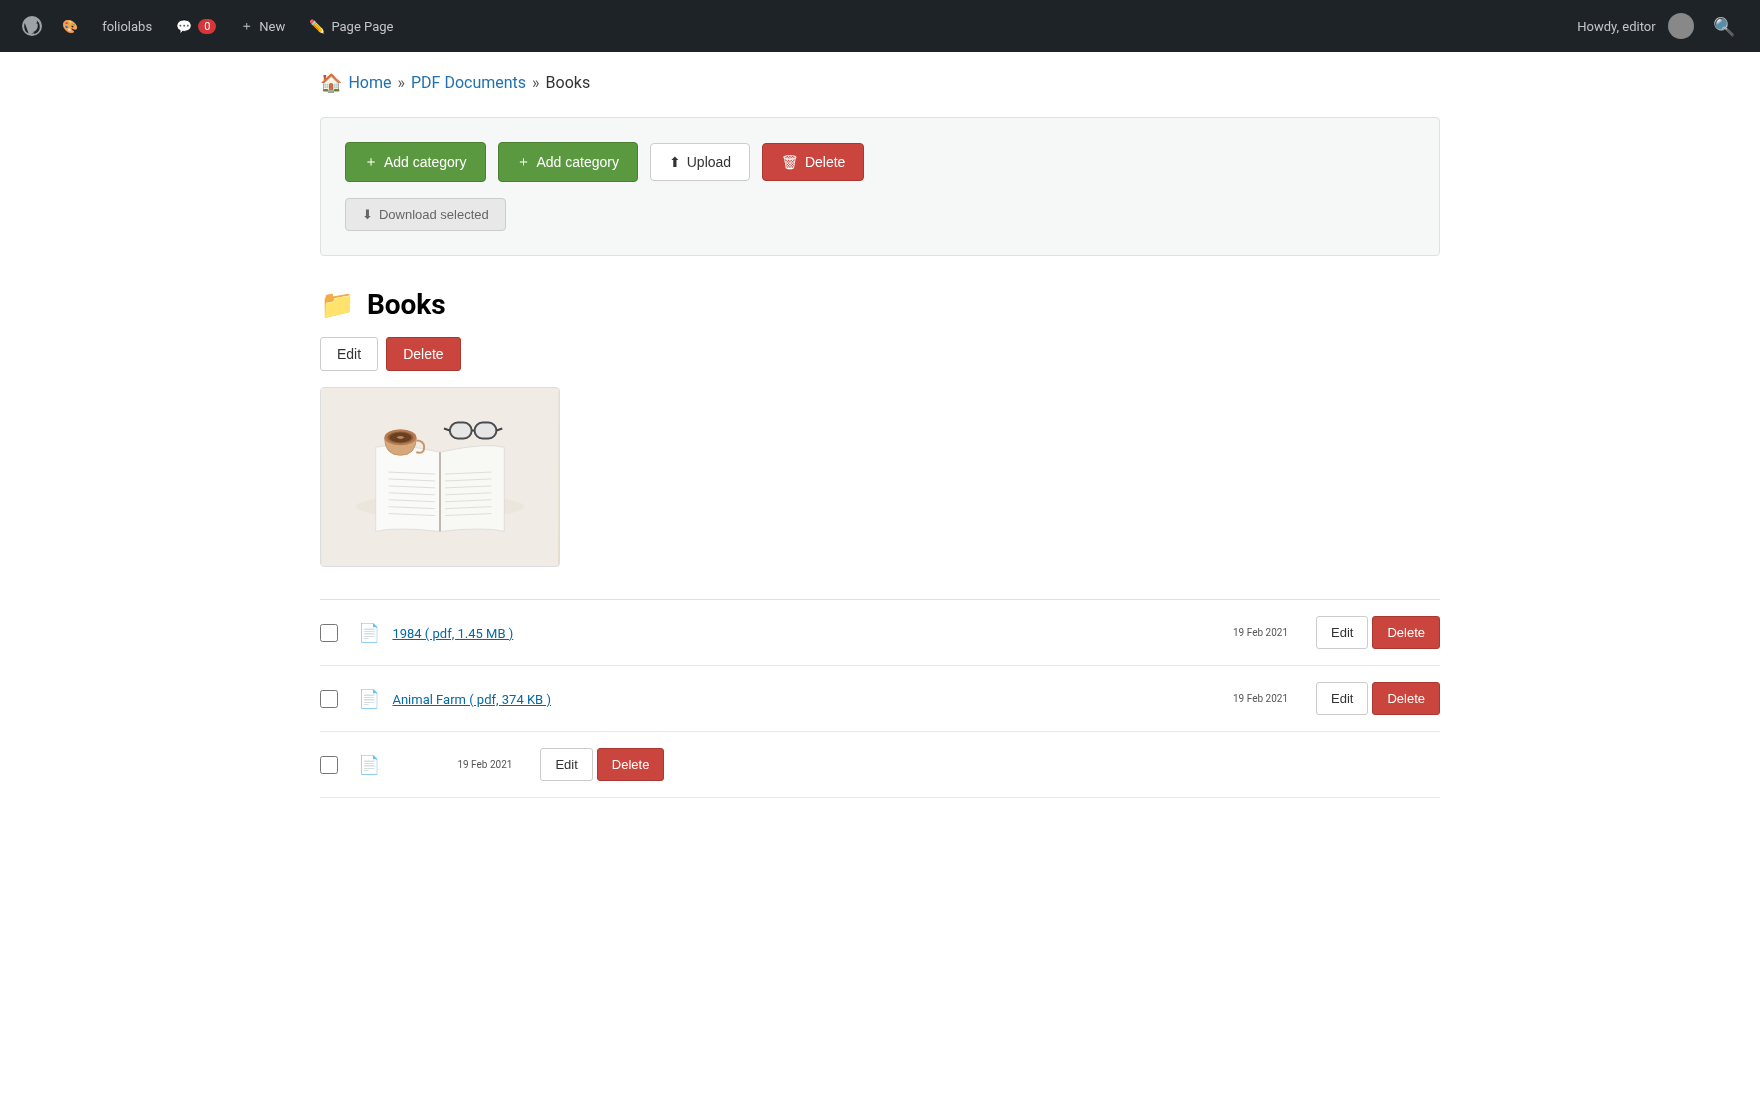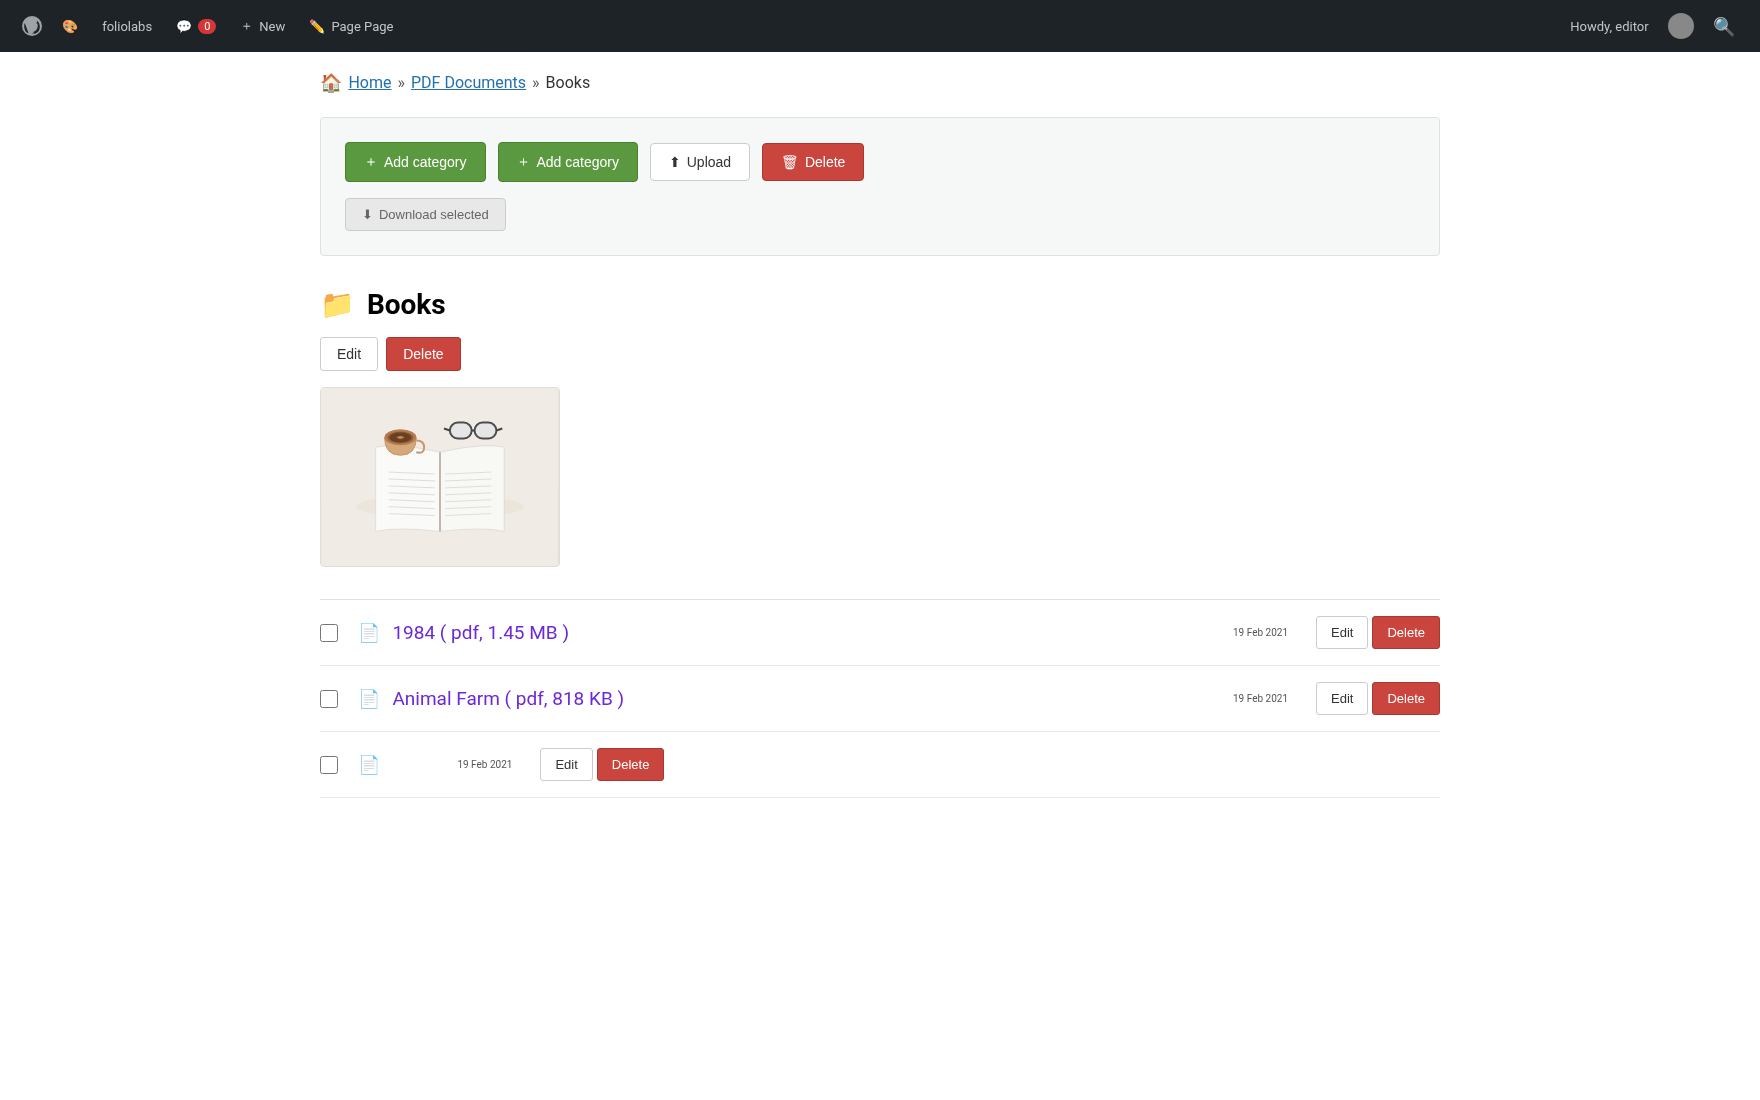--- a/index.html
+++ b/index.html
@@ -15,30 +15,30 @@
       padding: 0 16px;
       gap: 8px;
       position: relative;
     }
     .admin-bar-left { display: flex; align-items: center; gap: 4px; flex: 1; }
     .admin-bar-right { display: flex; align-items: center; gap: 12px; }
     .wp-logo { width: 32px; height: 32px; display: flex; align-items: center; justify-content: center; }
     .wp-logo svg { fill: #9ea3a8; }
     .admin-bar-item { display: flex; align-items: center; gap: 6px; color: #c3c4c7; font-size: 13px; padding: 0 10px; height: 52px; cursor: pointer; text-decoration: none; }
     .badge { background: #d63638; color: #fff; border-radius: 10px; padding: 1px 5px; font-size: 11px; min-width: 18px; text-align: center; }
-    .howdy-section { display: flex; align-items: center; gap: 19px; color: #c3c4c7; font-size: 13px; }
+    .howdy-section { display: flex; align-items: center; gap: 12px; color: #c3c4c7; font-size: 13px; }
     .avatar-placeholder { width: 26px; height: 26px; background: #888; border-radius: 50%; }
     .search-icon-btn { color: #c3c4c7; font-size: 18px; cursor: pointer; padding: 0 8px; }
 
     
     #main-content { max-width: 1200px; margin: 0 auto; padding: 20px 40px; }
 
     
     .breadcrumb { display: flex; align-items: center; gap: 6px; font-size: 16px; margin-bottom: 24px; }
-    .breadcrumb a { color: #2271b1; text-decoration: underline; cursor: pointer; }
+    .breadcrumb a { color: #2271b1; cursor: pointer; }
     .breadcrumb .sep { color: #555; }
     .breadcrumb .current { color: #333; }
     .home-icon { font-size: 18px; }
 
     
     .toolbar-area {
       background: #f6f7f7;
       border: 1px solid #e0e0e0;
       border-radius: 4px;
       padding: 24px 24px 24px 24px;
@@ -88,21 +88,21 @@
     .doc-row {
       display: flex;
       align-items: center;
       padding: 16px 0;
       border-bottom: 1px solid #e8e8e8;
       gap: 12px;
     }
     .doc-checkbox { width: 18px; height: 18px; flex-shrink: 0; cursor: pointer; }
     .doc-icon { font-size: 18px; color: #666; flex-shrink: 0; margin-left: 8px; }
     .doc-name { flex: 1; }
-    .doc-name a { color: #6d28d9; cursor: pointer; font-size: 19px; }
+    .doc-name a { color: #0369a1; text-decoration: underline; cursor: pointer; font-size: 13px; }
     .doc-date { color: #555; font-size: 10px; min-width: 120px; text-align: right; }
     .doc-actions { display: flex; gap: 4px; margin-left: 16px; }
     .btn-doc-edit { background: #fff; color: #333; border: 1px solid #ccc; padding: 8px 14px; border-radius: 3px; cursor: pointer; font-size: 13px; }
     .btn-doc-delete { background: #c9453d; color: #fff; border: 1px solid #a83830; padding: 8px 14px; border-radius: 3px; cursor: pointer; font-size: 13px; }
   </style>
 </head>
 <body>
 
 <div id="admin-bar">
   <div class="admin-bar-left">
@@ -264,21 +264,21 @@
         <div class="doc-actions">
           <button class="btn-doc-edit">Edit</button>
           <button class="btn-doc-delete">Delete</button>
         </div>
       </div>
 
       <div class="doc-row">
         <input type="checkbox" class="doc-checkbox" style="">
         <span class="doc-icon">📄</span>
         <div class="doc-name">
-          <a>Animal Farm ( pdf, 818 KB )</a>
+          <a>Animal Farm ( pdf, 374 KB )</a>
         </div>
         <div class="doc-date">19 Feb 2021</div>
         <div class="doc-actions">
           <button class="btn-doc-edit">Edit</button>
           <button class="btn-doc-delete">Delete</button>
         </div>
       </div>
 
       <div class="doc-row">
         <input type="checkbox" class="doc-checkbox" style="">

